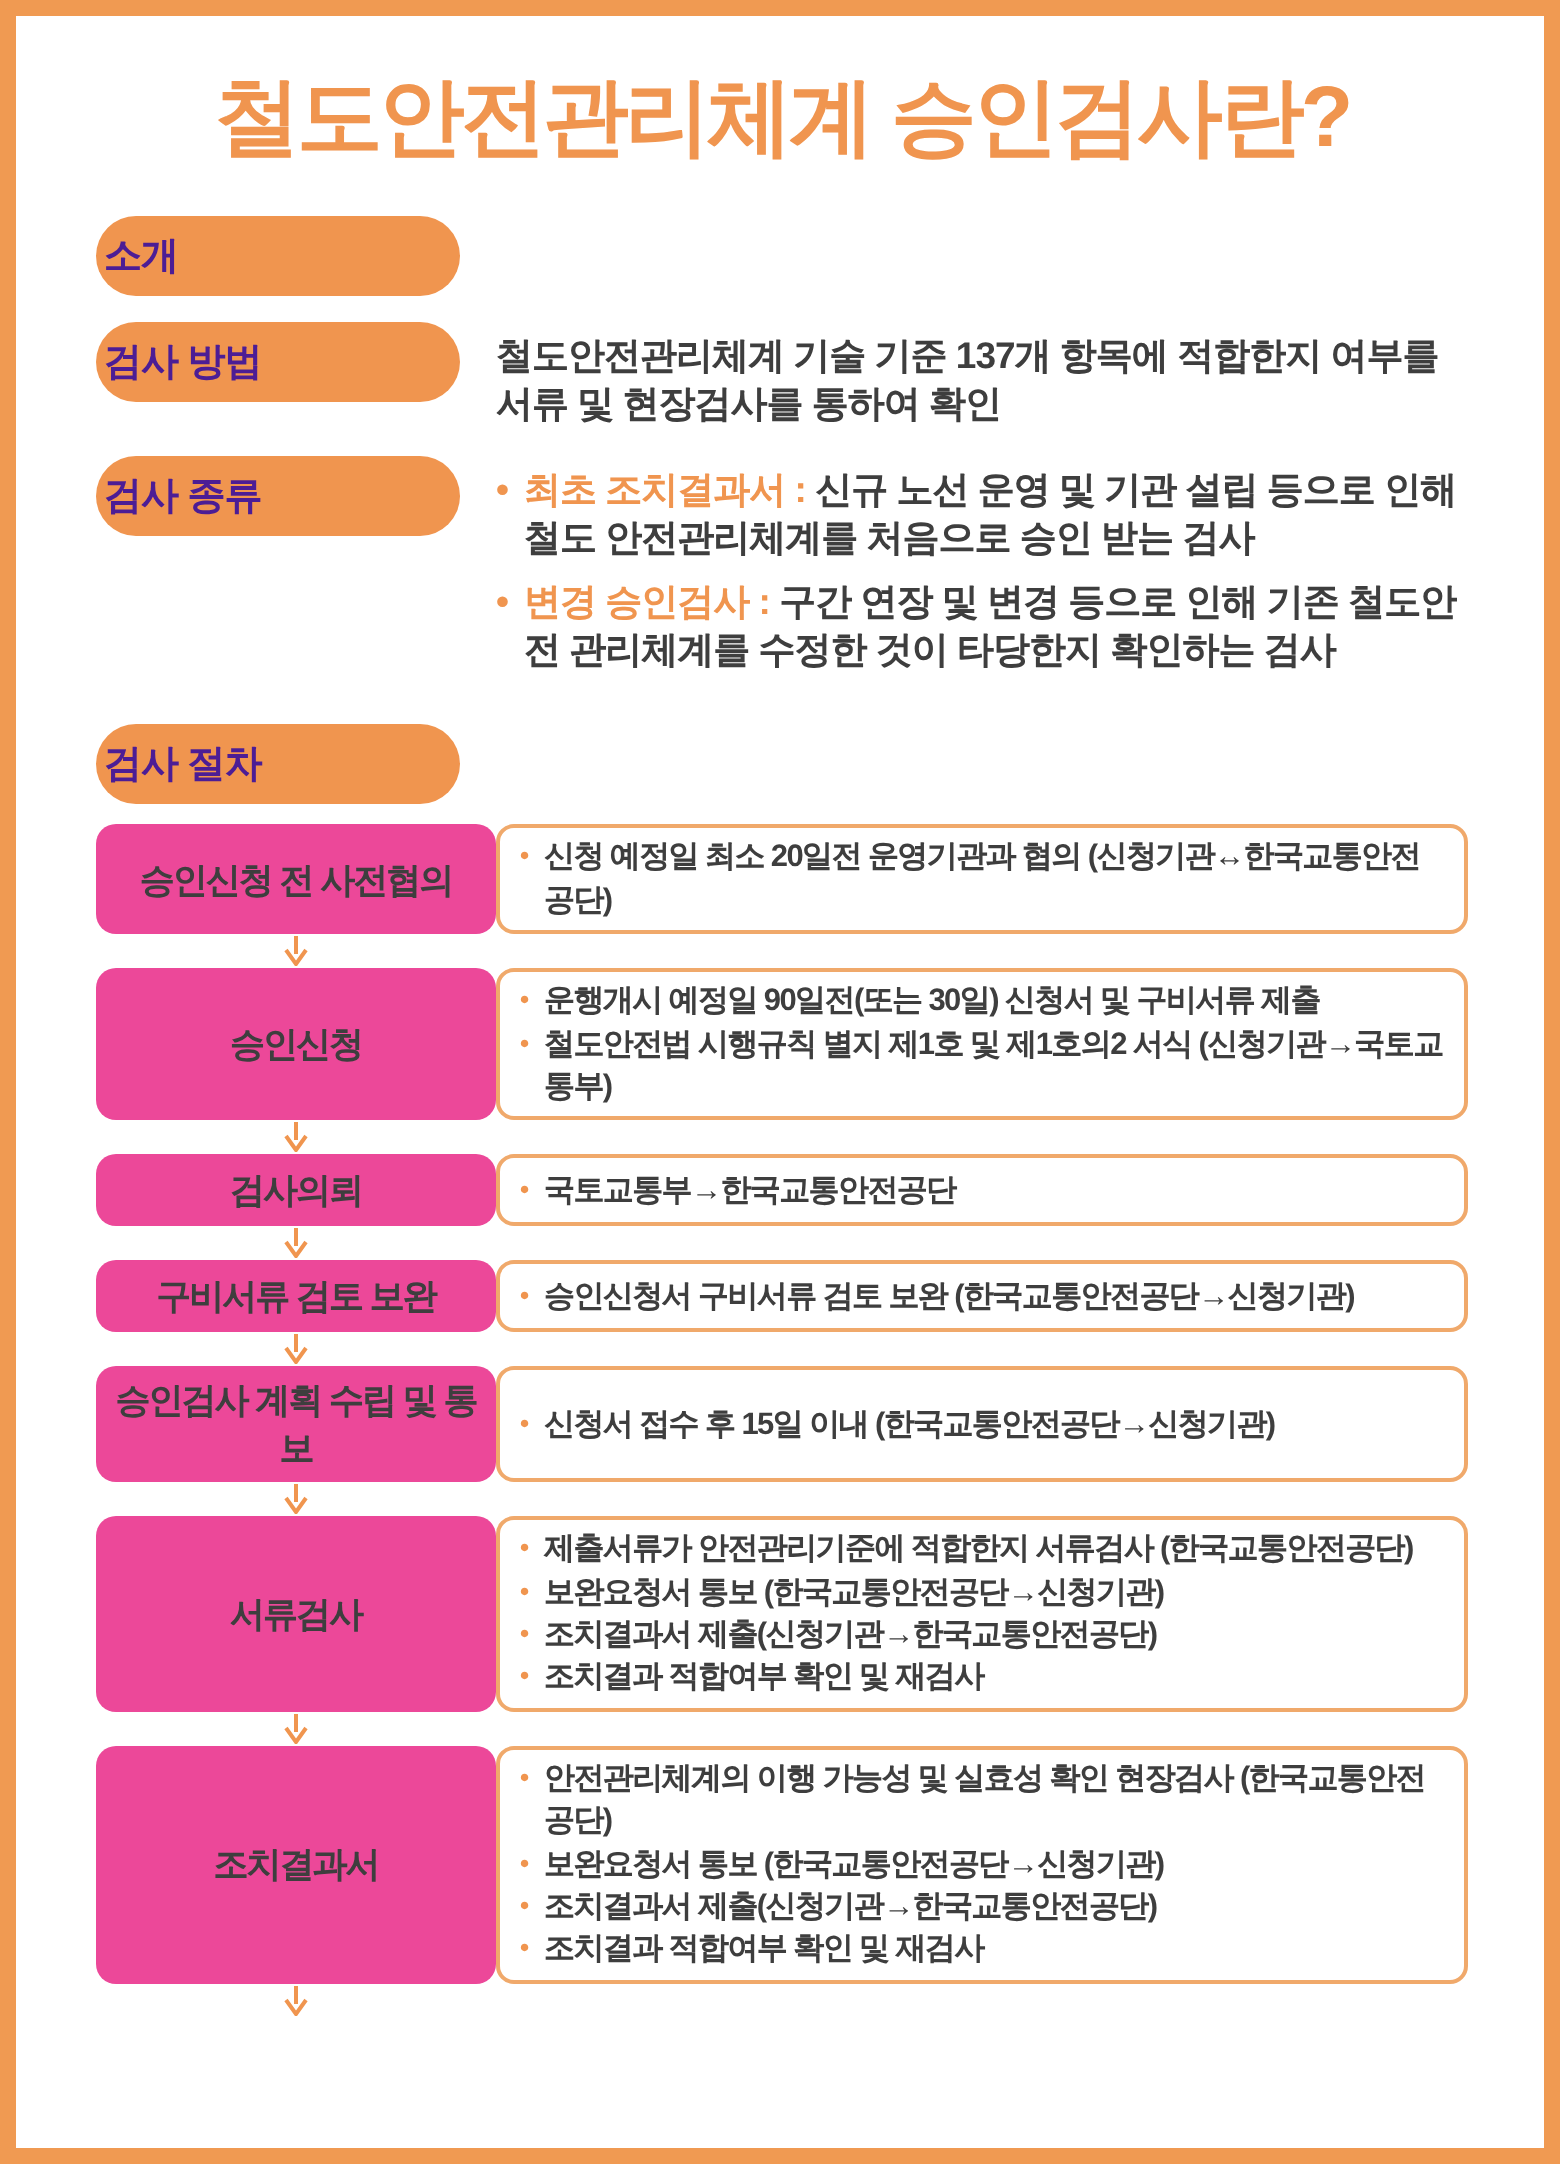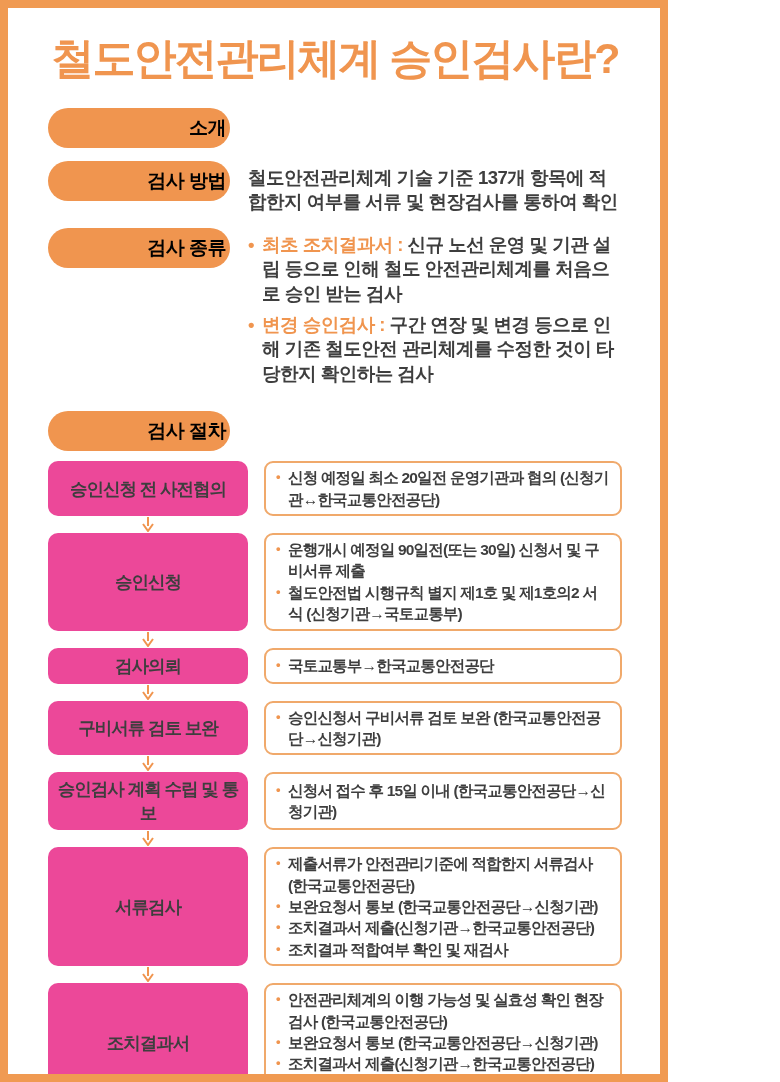--- a/index.html
+++ b/index.html
@@ -1,41 +1,41 @@
 <!DOCTYPE html>
 <html><head>
 <meta charset="utf-8">
 <style>
   * { box-sizing: border-box; }
   html, body { margin: 0; padding: 0; background: #ffffff; }
   .page {
-    width: 668px; height: 1082px;
+    width: 780px; height: 1082px;
     border: 8px solid #F09A52;
     background: #ffffff;
     font-family: "Liberation Sans", sans-serif;
     padding: 14px 38px 0 40px;
     overflow: hidden;
     position: relative;
   }
   .title {
     margin: 8px 0 20px 0;
     text-align: center;
     color: #F0954F;
     font-size: 43px;
     font-weight: 800;
     letter-spacing: -2px;
   }
   
   .info-row { display: flex; align-items: flex-start; margin-bottom: 13px; }
   .pill {
     flex: 0 0 182px;
     background: #F0954F;
-    color: #000000;
+    color: #4c1d95;
     border-radius: 999px;
-    text-align: right;
+    text-align: left;
     font-size: 19px;
     font-weight: 700;
     padding: 7px 4px;
     margin-right: 18px;
     letter-spacing: -0.5px;
   }
   .info-text {
     font-size: 18.5px;
     color: #3E3E3E;
     font-weight: 600;
@@ -55,21 +55,21 @@
     border-radius: 10px;
     display: flex; align-items: center; justify-content: center;
     text-align: center;
     font-size: 17.5px; font-weight: 700; color: #3E3E3E;
     padding: 5px 4px;
     letter-spacing: -1px;
     min-height: 36px;
   }
   .step-right {
     flex: 1;
-    margin-left: 16px;
+    margin-left: 0;
     border: 2px solid #F0A96B;
     border-radius: 9px;
     background: #ffffff;
     padding: 4px 10px;
     display: flex; flex-direction: column; justify-content: center;
   }
   .bullet-line {
     position: relative; padding-left: 12px;
     font-size: 15.5px; font-weight: 600; color: #3E3E3E;
     line-height: 1.38; letter-spacing: -0.8px;

